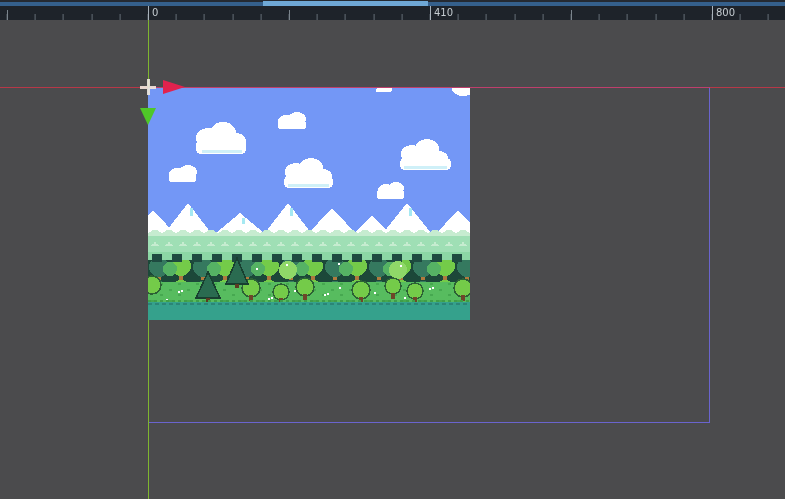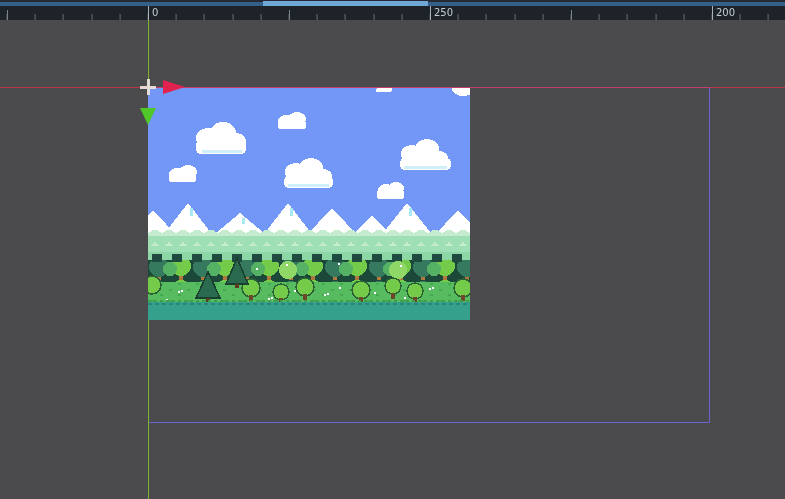--- a/index.html
+++ b/index.html
@@ -251,15 +251,15 @@
   <div class="track"></div>
   <div class="thumb"></div>
 </div>
 
 <div class="ruler">
   <div class="ticks"></div>
   <div class="midtick" style="left:7px"></div>
   <div class="midtick" style="left:289px"></div>
   <div class="midtick" style="left:571px"></div>
   <div class="rlabel" style="left:148px"><span>0</span></div>
-  <div class="rlabel" style="left:430px"><span>250</span></div>
-  <div class="rlabel" style="left:712px"><span>200</span></div>
+  <div class="rlabel" style="left:430px"><span>410</span></div>
+  <div class="rlabel" style="left:712px"><span>800</span></div>
 </div>
 
 </body></html>

